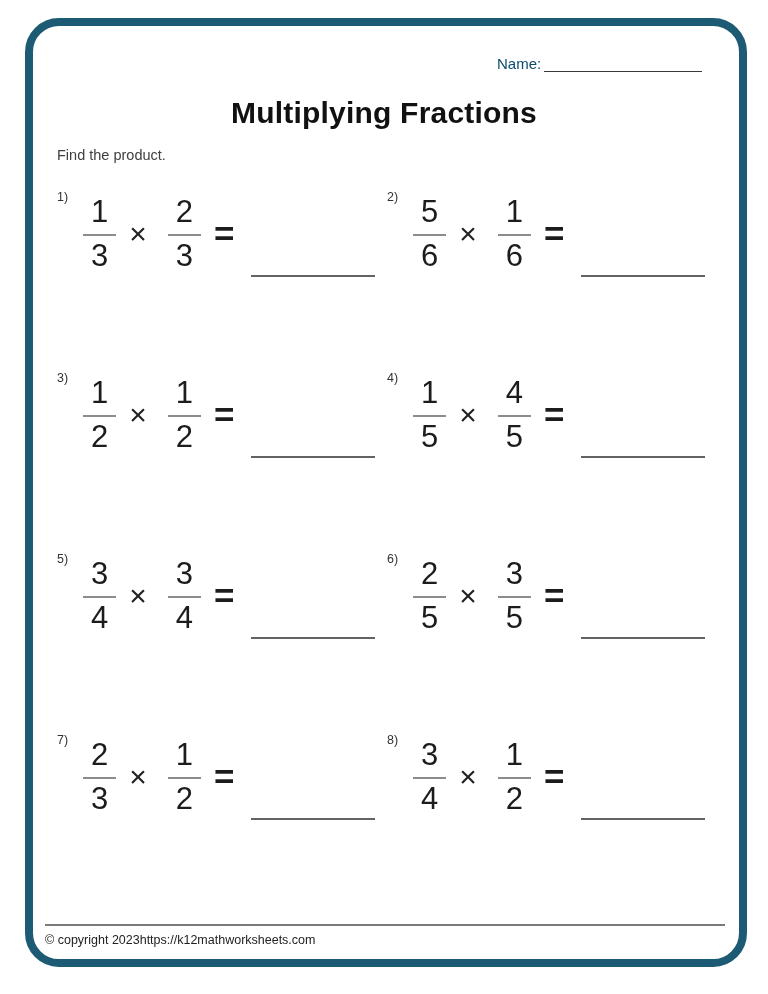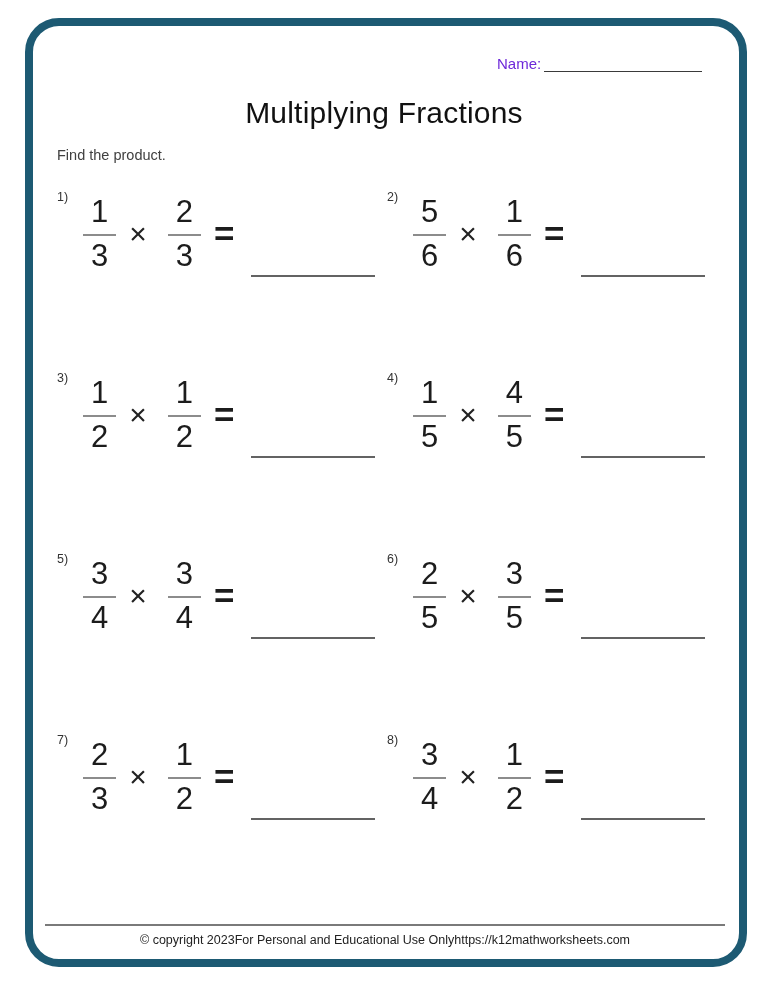--- a/index.html
+++ b/index.html
@@ -26,37 +26,37 @@
     border-radius: 34px;
     background: #ffffff;
   }
   .name-row {
     position: absolute;
     left: 497px;
     top: 55px;
     display: flex;
     align-items: center;
     font-size: 15px;
-    color: #6d28d9;
+    color: #0c4a6e;
   }
   .name-line {
     display: inline-block;
     width: 158px;
     height: 16px;
     border-bottom: 1.5px solid #3a3a3a;
     margin-left: 3px;
   }
   .title {
     position: absolute;
     left: 0;
     top: 96px;
     width: 768px;
     text-align: center;
     font-size: 30px;
-    font-weight: normal;
+    font-weight: bold;
     letter-spacing: 0.2px;
     color: #111111;
   }
   .instruction {
     position: absolute;
     left: 57px;
     top: 147px;
     font-size: 14.5px;
     color: #404040;
   }
@@ -122,21 +122,21 @@
     top: 924px;
     width: 680px;
     border-top: 2px solid #7a7a7a;
   }
   .footer {
     position: absolute;
     left: 45px;
     top: 933px;
     width: 680px;
     display: flex;
-    justify-content: center;
+    justify-content: flex-start;
     align-items: baseline;
     font-size: 12.5px;
     color: #222222;
   }
 </style>
 </head>
 <body>
 
 <div class="frame"></div>
 
@@ -270,15 +270,14 @@
     <span class="eq">=</span>
     <span class="answer-line"></span>
   </div>
 
 </div>
 
 <div class="footer-divider"></div>
 
 <div class="footer">
   <span>© copyright 2023</span>
-  <span>For Personal and Educational Use Only</span>
   <span>https://k12mathworksheets.com</span>
 </div>
 
 </body></html>

